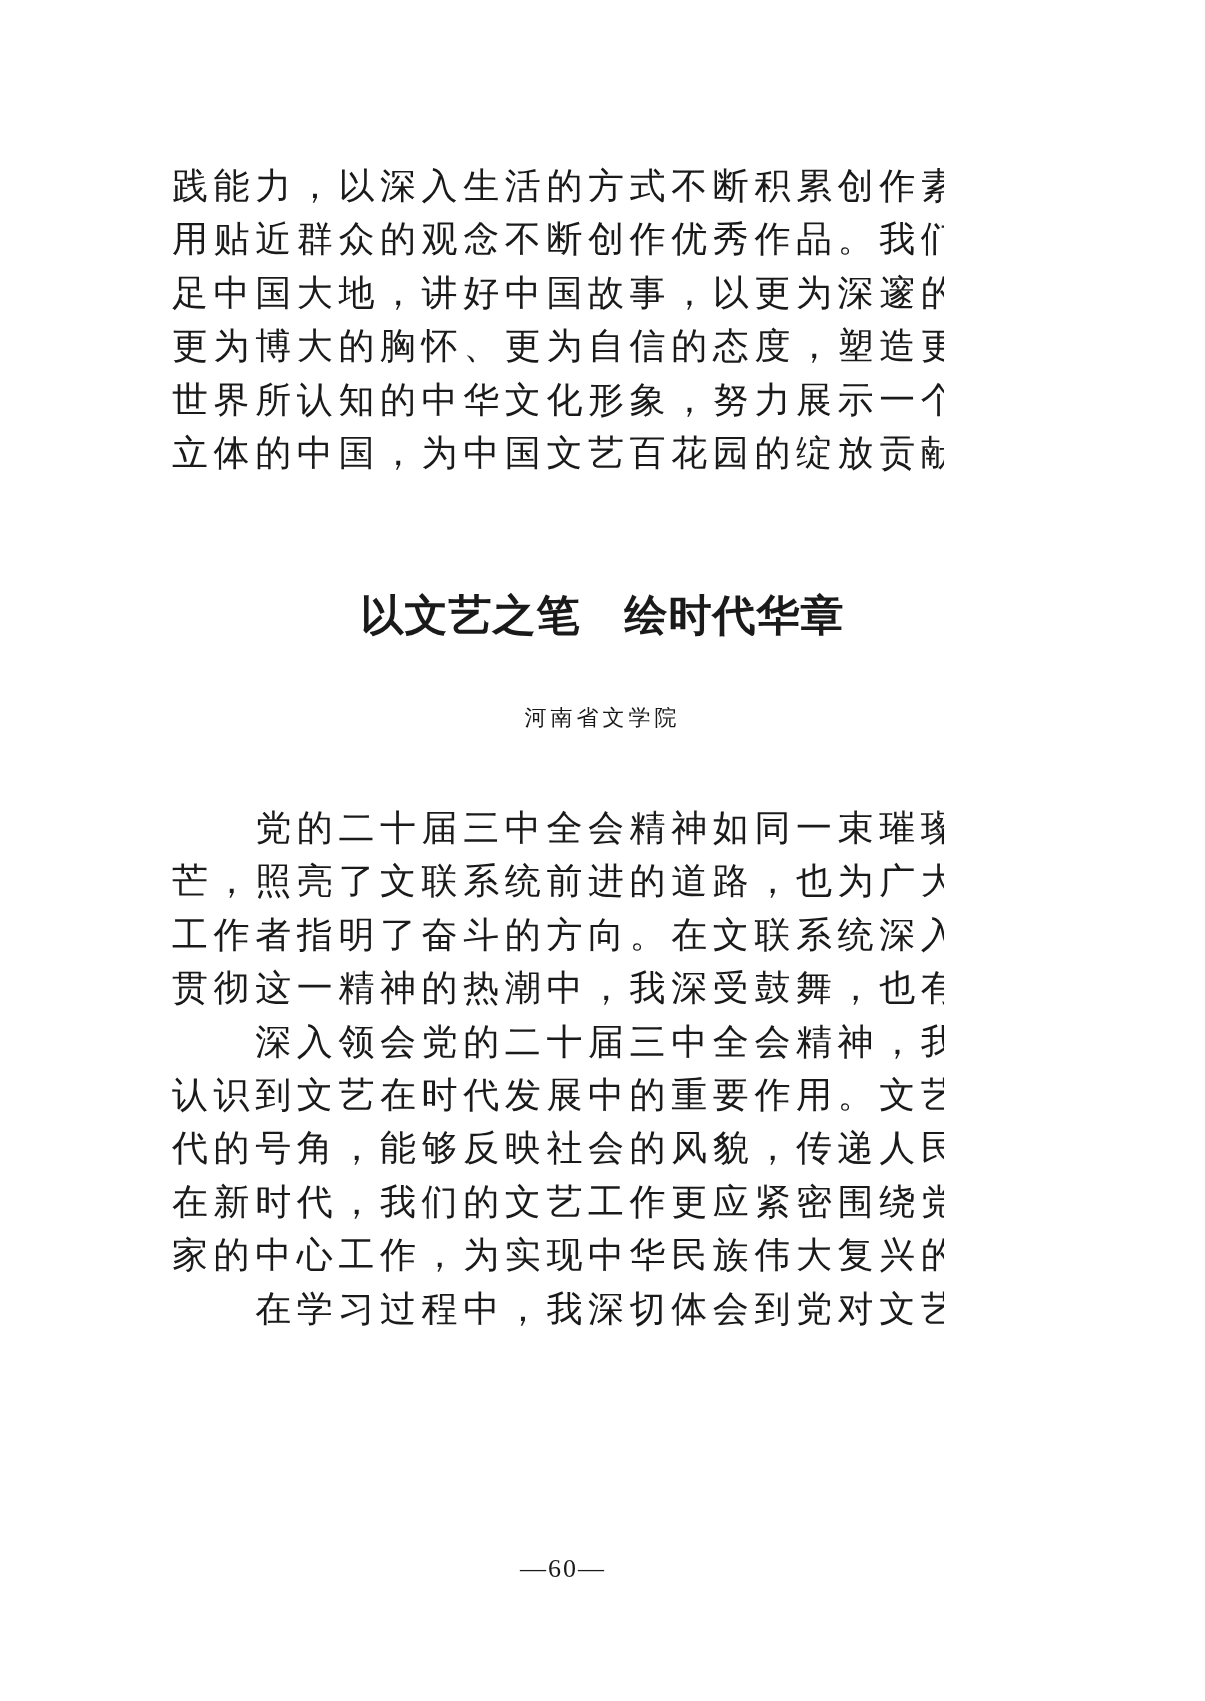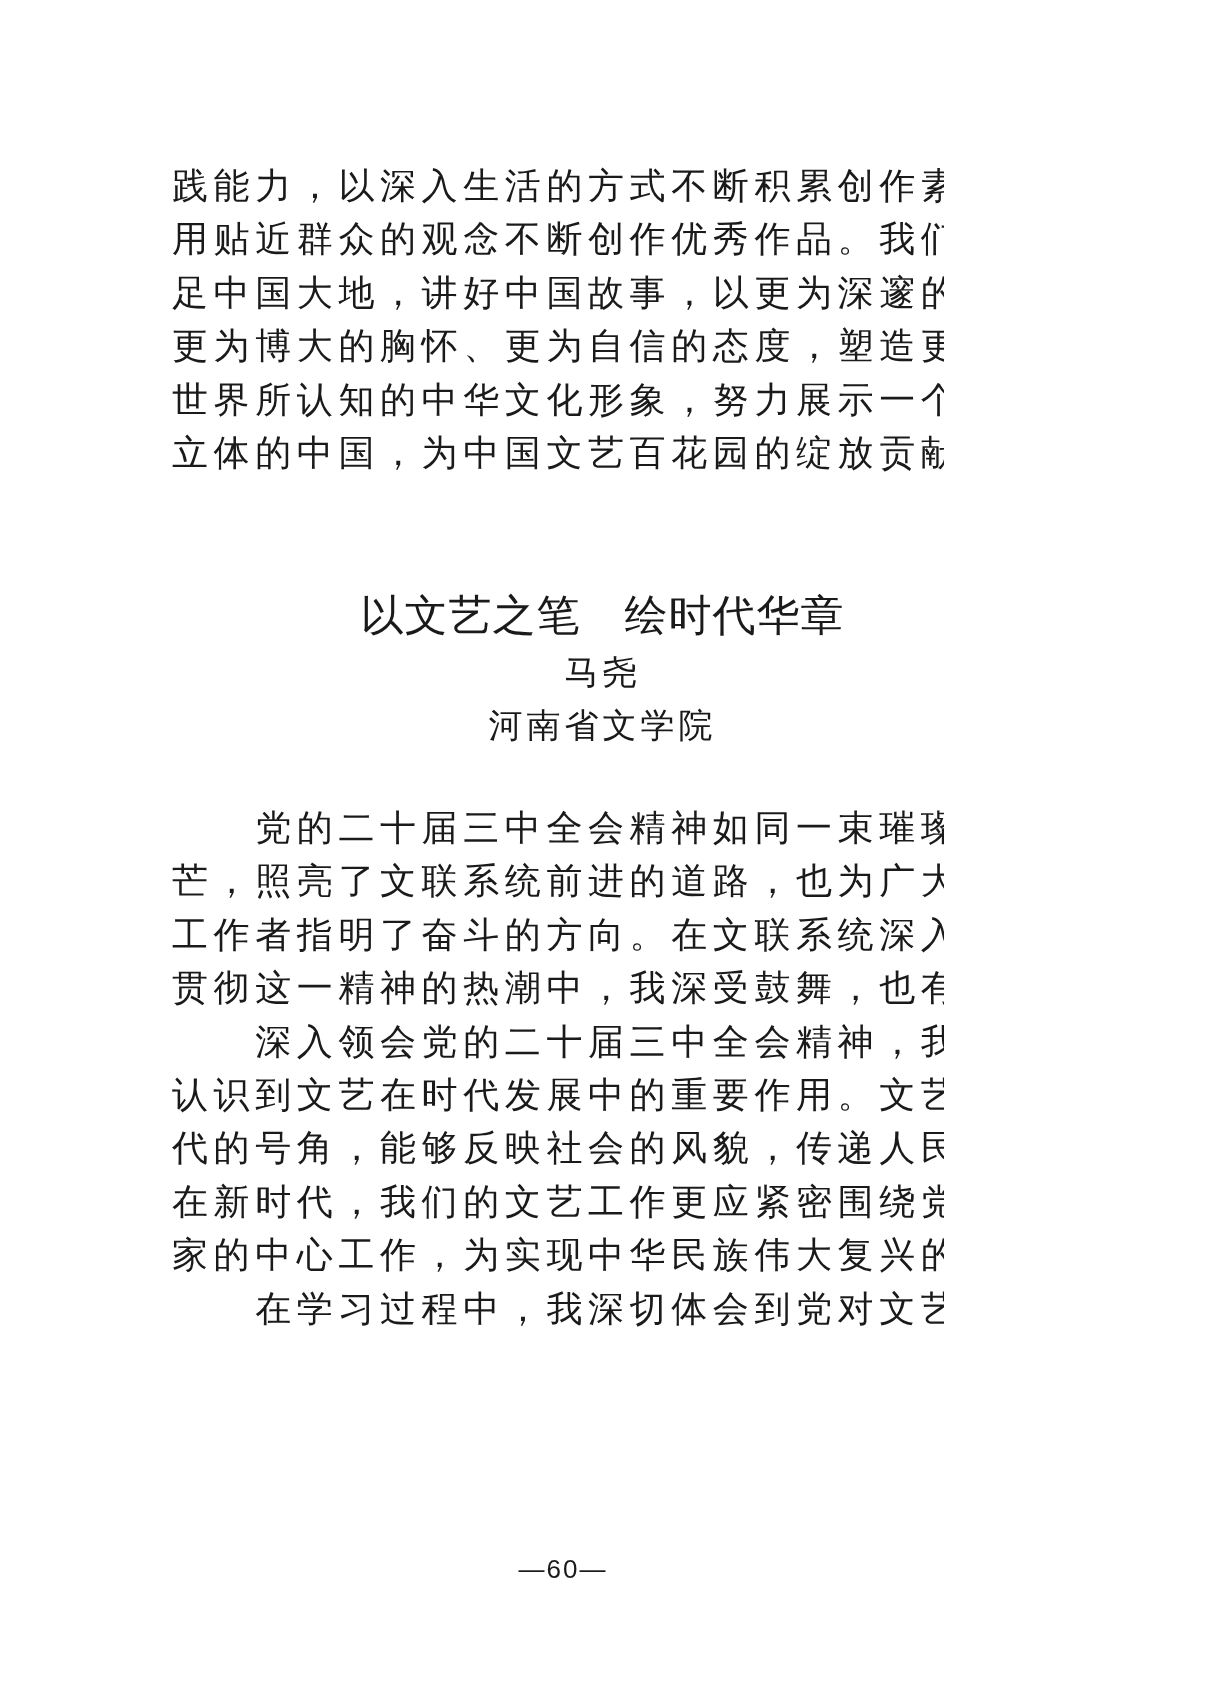--- a/index.html
+++ b/index.html
@@ -1,40 +1,39 @@
 <!DOCTYPE html>
 <html><head>
 <meta charset="utf-8">
 <style>
   html, body { margin: 0; padding: 0; background: #ffffff; }
   body { width: 1205px; height: 1701px; position: relative; overflow: hidden; color: #1a1a1a; }
   .page { position: absolute; left: 0; top: 0; width: 1205px; height: 1701px; }
   .block { position: absolute; left: 172px; width: 772px; font-family: "DejaVu Serif", serif; }
   .line { height: 53.4px; line-height: 53.4px; font-size: 36px; letter-spacing: 5.6px; white-space: nowrap; overflow: hidden; }
-  .title { position: absolute; left: 0; width: 1205px; top: 587px; text-align: center; font-family: "DejaVu Sans", sans-serif; font-weight: normal; font-size: 43px; letter-spacing: 1px; }
+  .title { position: absolute; left: 0; width: 1205px; top: 587px; text-align: center; font-family: "DejaVu Sans", sans-serif; font-weight: bold; font-size: 43px; letter-spacing: 1px; }
   .author { position: absolute; left: 0; width: 1205px; top: 650px; text-align: center; font-family: "DejaVu Serif", serif; font-size: 34px; letter-spacing: 4px; }
-  .org { position: absolute; left: 0; width: 1205px; top: 703px; text-align: center; font-family: "DejaVu Serif", serif; font-size: 34px; letter-spacing: 4px; }
-  .pagenum { position: absolute; left: 0; width: 1126px; top: 1554px; text-align: center; font-family: Liberation Sans, sans-serif; font-size: 26px; letter-spacing: 2px; }
+  .org { position: absolute; left: 0; width: 1205px; top: 703px; text-align: center; font-family: "DejaVu Serif", serif; font-size: 22px; letter-spacing: 4px; }
+  .pagenum { position: absolute; left: 0; width: 1126px; top: 1554px; text-align: center; font-family: Liberation Serif, serif; font-size: 26px; letter-spacing: 2px; }
 </style>
 </head>
 <body>
 
 <div class="page">
 
   <div class="block" style="top:159px;">
     <div class="line">践能力，以深入生活的方式不断积累创作素材，</div>
     <div class="line">用贴近群众的观念不断创作优秀作品。我们要立</div>
     <div class="line">足中国大地，讲好中国故事，以更为深邃的视野、</div>
     <div class="line">更为博大的胸怀、更为自信的态度，塑造更多为</div>
     <div class="line">世界所认知的中华文化形象，努力展示一个生动</div>
     <div class="line">立体的中国，为中国文艺百花园的绽放贡献力量。</div>
   </div>
 
   <div class="title">以文艺之笔　绘时代华章</div>
-  <div class="author">马尧</div>
   <div class="org">河南省文学院</div>
 
   <div class="block" style="top:801px;">
     <div class="line">　　党的二十届三中全会精神如同一束璀璨的光</div>
     <div class="line">芒，照亮了文联系统前进的道路，也为广大文艺</div>
     <div class="line">工作者指明了奋斗的方向。在文联系统深入学习</div>
     <div class="line">贯彻这一精神的热潮中，我深受鼓舞，也有了许</div>
     <div class="line">　　深入领会党的二十届三中全会精神，我深刻</div>
     <div class="line">认识到文艺在时代发展中的重要作用。文艺是时</div>
     <div class="line">代的号角，能够反映社会的风貌，传递人民的心声。</div>

